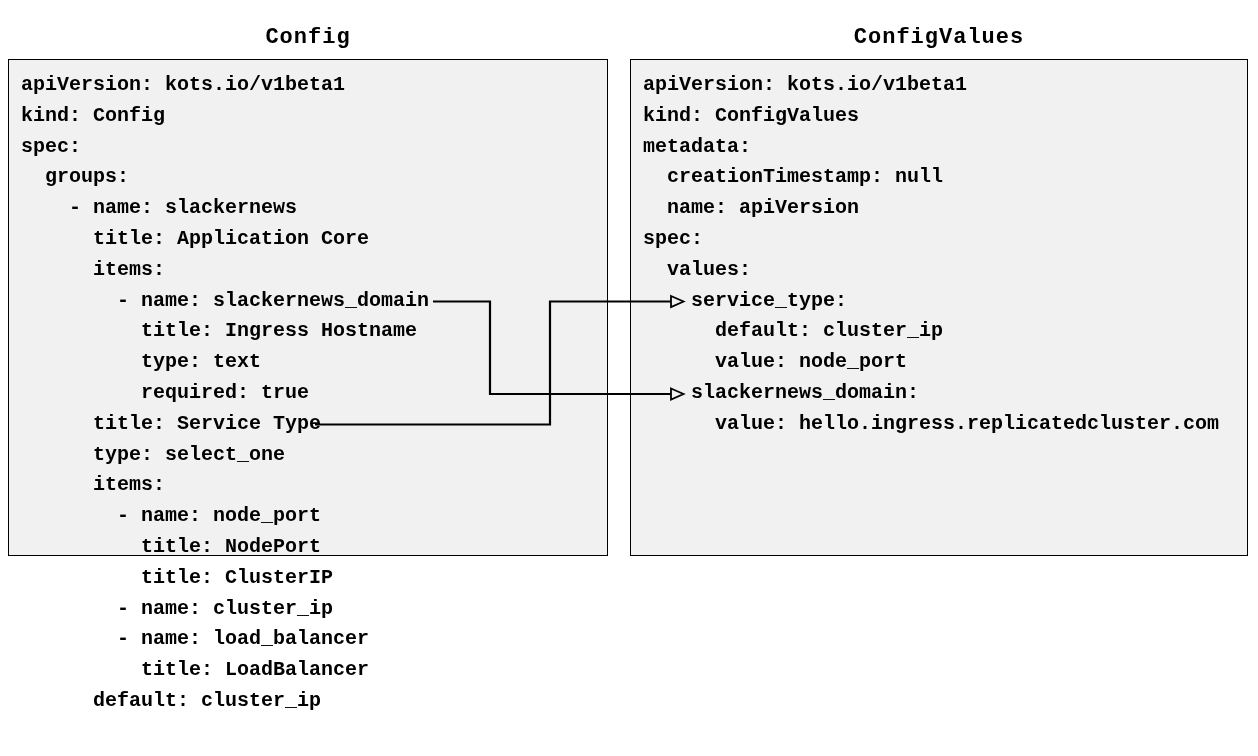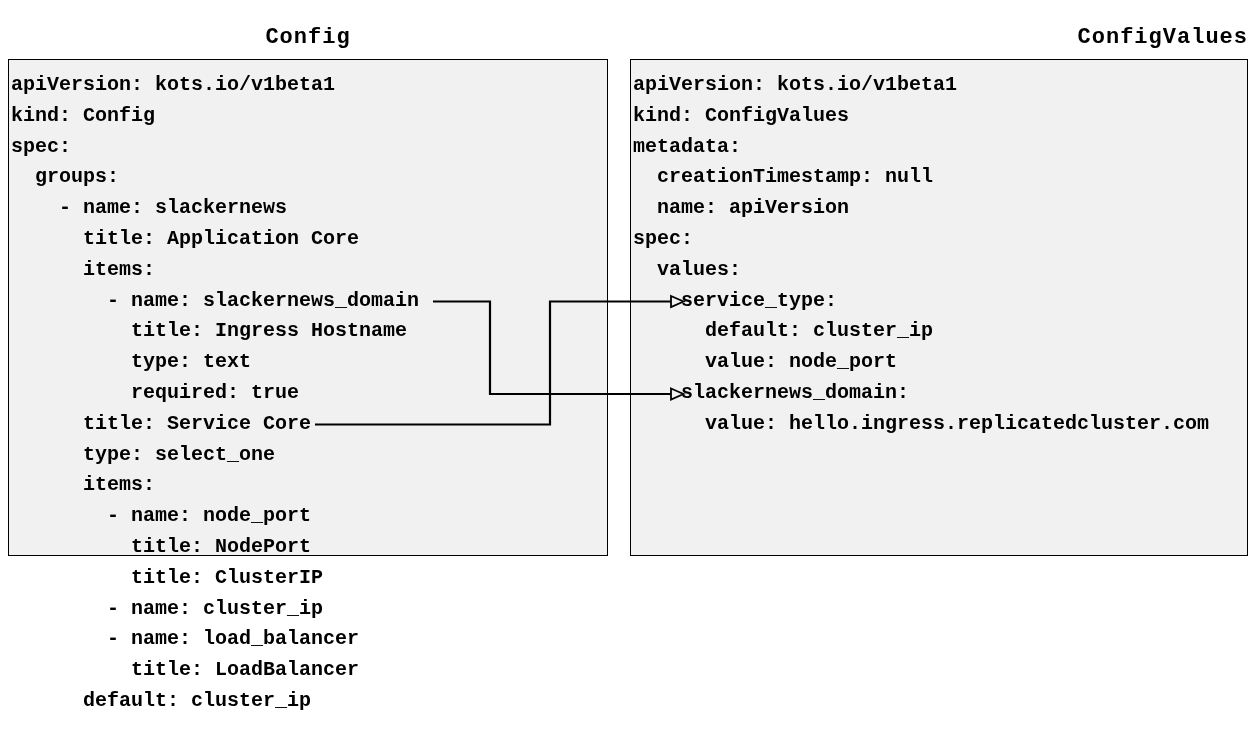--- a/index.html
+++ b/index.html
@@ -21,29 +21,29 @@
     top: 5px;
     height: 32px;
     line-height: 32px;
     text-align: center;
     font-weight: bold;
     font-size: 22px;
     color: var(--ink, #000000);
     letter-spacing: 1px;
   }
   #title-left  { left: 8px;   width: 600px; }
-  #title-right { left: 630px; width: 618px; text-align: right; }
+  #title-right { left: 630px; width: 618px; }
   .panel {
     position: absolute;
     top: 42px;
     height: 497px;
     box-sizing: border-box;
     background: var(--panel-fill, #f1f1f1);
     border: 1.5px solid var(--panel-border, #000000);
-    padding: 10px 0 0 2px;
+    padding: 10px 0 0 12px;
   }
   #panel-left  { left: 8px;   width: 600px; }
   #panel-right { left: 630px; width: 618px; }
   .code-line {
     white-space: pre;
     font-size: 20px;
     font-weight: bold;
     height: 30.8px;
     line-height: 30.8px;
     color: var(--ink, #000000);
@@ -73,21 +73,21 @@
         <div class="code-line">kind: Config</div>
         <div class="code-line">spec:</div>
         <div class="code-line">  groups:</div>
         <div class="code-line">    - name: slackernews</div>
         <div class="code-line">      title: Application Core</div>
         <div class="code-line">      items:</div>
         <div class="code-line">        - name: slackernews_domain</div>
         <div class="code-line">          title: Ingress Hostname</div>
         <div class="code-line">          type: text</div>
         <div class="code-line">          required: true</div>
-        <div class="code-line">      title: Service Core</div>
+        <div class="code-line">      title: Service Type</div>
         <div class="code-line">      type: select_one</div>
         <div class="code-line">      items:</div>
         <div class="code-line">        - name: node_port</div>
         <div class="code-line">          title: NodePort</div>
         <div class="code-line">          title: ClusterIP</div>
         <div class="code-line">        - name: cluster_ip</div>
         <div class="code-line">        - name: load_balancer</div>
         <div class="code-line">          title: LoadBalancer</div>
         <div class="code-line">      default: cluster_ip</div>
       </div>

